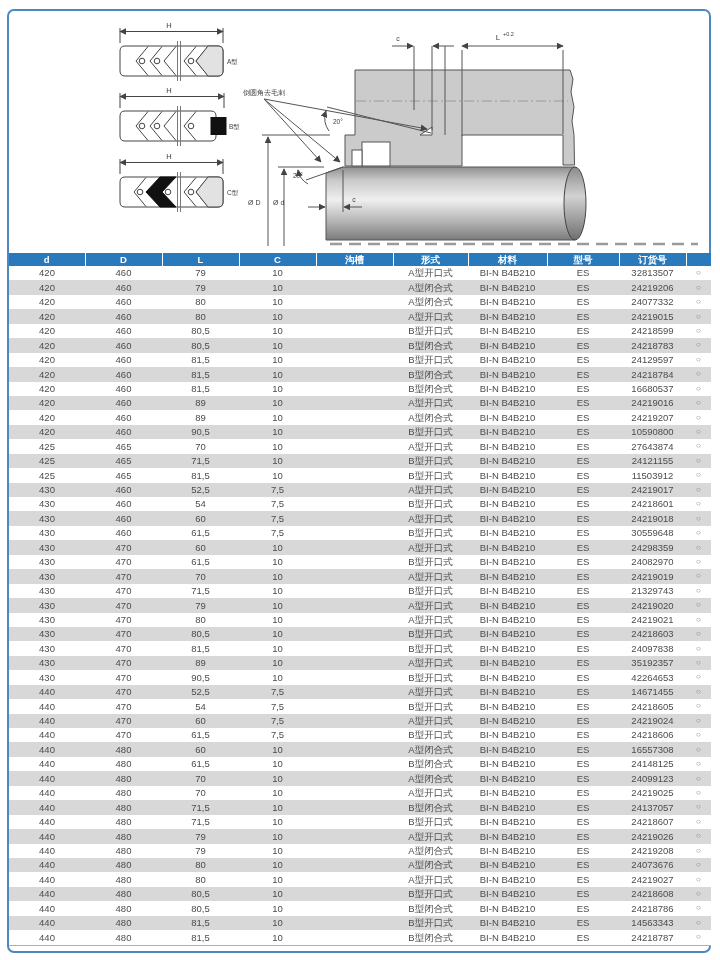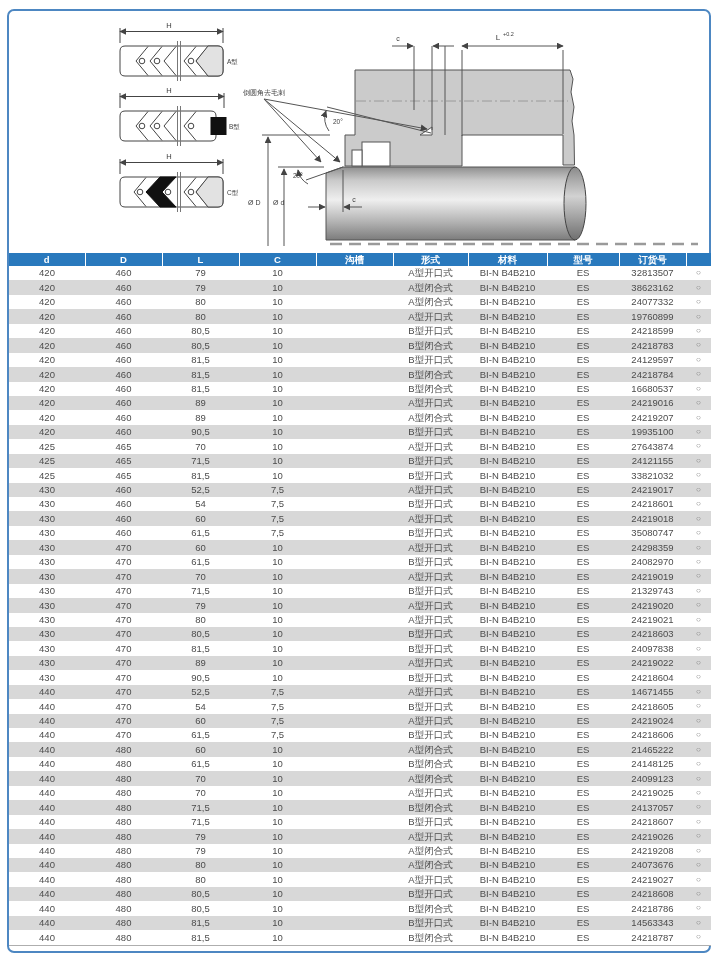--- a/index.html
+++ b/index.html
@@ -212,21 +212,21 @@
       </tr>
       <tr class="alt">
         <td>420</td>
         <td>460</td>
         <td>79</td>
         <td>10</td>
         <td></td>
         <td>A型闭合式</td>
         <td>BI-N B4B210</td>
         <td>ES</td>
-        <td>38623162</td>
+        <td>24219206</td>
         <td>○</td>
       </tr>
       <tr>
         <td>420</td>
         <td>460</td>
         <td>80</td>
         <td>10</td>
         <td></td>
         <td>A型闭合式</td>
         <td>BI-N B4B210</td>
@@ -236,21 +236,21 @@
       </tr>
       <tr class="alt">
         <td>420</td>
         <td>460</td>
         <td>80</td>
         <td>10</td>
         <td></td>
         <td>A型开口式</td>
         <td>BI-N B4B210</td>
         <td>ES</td>
-        <td>19760899</td>
+        <td>24219015</td>
         <td>○</td>
       </tr>
       <tr>
         <td>420</td>
         <td>460</td>
         <td>80,5</td>
         <td>10</td>
         <td></td>
         <td>B型开口式</td>
         <td>BI-N B4B210</td>
@@ -332,21 +332,21 @@
       </tr>
       <tr class="alt">
         <td>420</td>
         <td>460</td>
         <td>90,5</td>
         <td>10</td>
         <td></td>
         <td>B型开口式</td>
         <td>BI-N B4B210</td>
         <td>ES</td>
-        <td>19935100</td>
+        <td>10590800</td>
         <td>○</td>
       </tr>
       <tr>
         <td>425</td>
         <td>465</td>
         <td>70</td>
         <td>10</td>
         <td></td>
         <td>A型开口式</td>
         <td>BI-N B4B210</td>
@@ -368,21 +368,21 @@
       </tr>
       <tr>
         <td>425</td>
         <td>465</td>
         <td>81,5</td>
         <td>10</td>
         <td></td>
         <td>B型开口式</td>
         <td>BI-N B4B210</td>
         <td>ES</td>
-        <td>33821032</td>
+        <td>11503912</td>
         <td>○</td>
       </tr>
       <tr class="alt">
         <td>430</td>
         <td>460</td>
         <td>52,5</td>
         <td>7,5</td>
         <td></td>
         <td>A型开口式</td>
         <td>BI-N B4B210</td>
@@ -416,21 +416,21 @@
       </tr>
       <tr>
         <td>430</td>
         <td>460</td>
         <td>61,5</td>
         <td>7,5</td>
         <td></td>
         <td>B型开口式</td>
         <td>BI-N B4B210</td>
         <td>ES</td>
-        <td>35080747</td>
+        <td>30559648</td>
         <td>○</td>
       </tr>
       <tr class="alt">
         <td>430</td>
         <td>470</td>
         <td>60</td>
         <td>10</td>
         <td></td>
         <td>A型开口式</td>
         <td>BI-N B4B210</td>
@@ -524,33 +524,33 @@
       </tr>
       <tr class="alt">
         <td>430</td>
         <td>470</td>
         <td>89</td>
         <td>10</td>
         <td></td>
         <td>A型开口式</td>
         <td>BI-N B4B210</td>
         <td>ES</td>
-        <td>24219022</td>
+        <td>35192357</td>
         <td>○</td>
       </tr>
       <tr>
         <td>430</td>
         <td>470</td>
         <td>90,5</td>
         <td>10</td>
         <td></td>
         <td>B型开口式</td>
         <td>BI-N B4B210</td>
         <td>ES</td>
-        <td>24218604</td>
+        <td>42264653</td>
         <td>○</td>
       </tr>
       <tr class="alt">
         <td>440</td>
         <td>470</td>
         <td>52,5</td>
         <td>7,5</td>
         <td></td>
         <td>A型开口式</td>
         <td>BI-N B4B210</td>
@@ -596,21 +596,21 @@
       </tr>
       <tr class="alt">
         <td>440</td>
         <td>480</td>
         <td>60</td>
         <td>10</td>
         <td></td>
         <td>A型闭合式</td>
         <td>BI-N B4B210</td>
         <td>ES</td>
-        <td>21465222</td>
+        <td>16557308</td>
         <td>○</td>
       </tr>
       <tr>
         <td>440</td>
         <td>480</td>
         <td>61,5</td>
         <td>10</td>
         <td></td>
         <td>B型闭合式</td>
         <td>BI-N B4B210</td>

